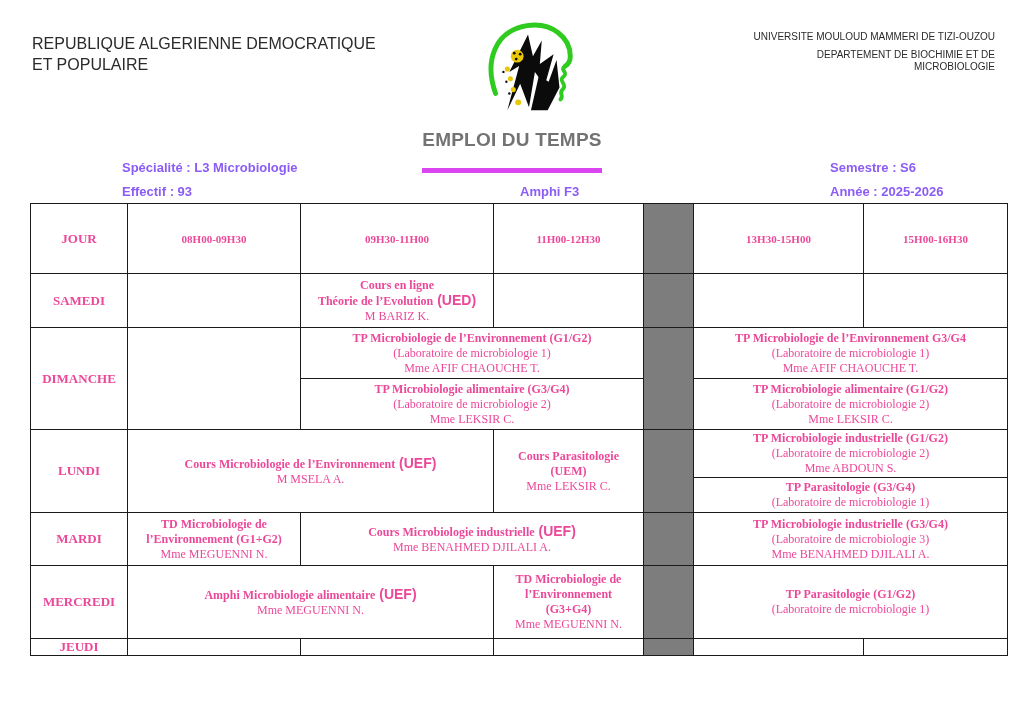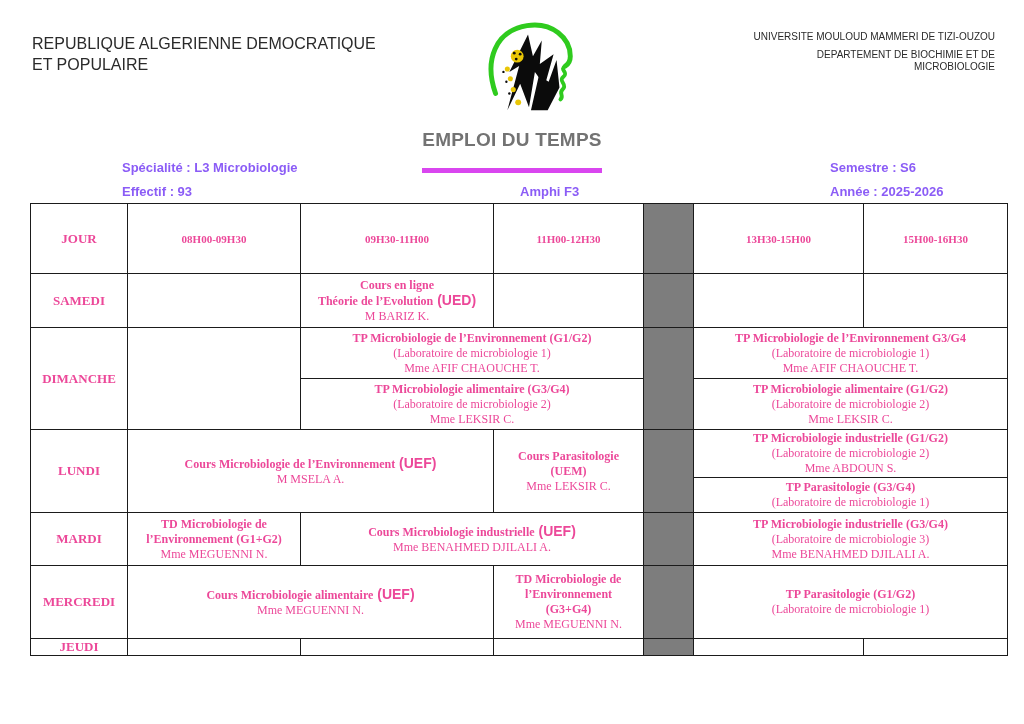--- a/index.html
+++ b/index.html
@@ -178,21 +178,21 @@
     <td colspan="2">
           <div class="ln b"><span>TP Microbiologie industrielle (G3/G4)</span></div>
           <div class="ln r"><span>(Laboratoire de microbiologie 3)</span></div>
           <div class="ln r"><span>Mme BENAHMED DJILALI A.</span></div>
         </td>
   </tr>
 
   <tr style="height:73px">
     <td class="day">MERCREDI</td>
     <td colspan="2">
-          <div class="ln b"><span>Cours Microbiologie alimentaire</span><span class="sfx"> (UEF)</span></div>
+          <div class="ln b"><span>Amphi Microbiologie alimentaire</span><span class="sfx"> (UEF)</span></div>
           <div class="ln r"><span>Mme MEGUENNI N.</span></div>
         </td>
     <td>
           <div class="ln b"><span>TD Microbiologie de</span></div>
           <div class="ln b"><span>l’Environnement</span></div>
           <div class="ln b"><span>(G3+G4)</span></div>
           <div class="ln r"><span>Mme MEGUENNI N.</span></div>
         </td>
     <td class="gap" bgcolor="#7d7d7d"></td>
     <td colspan="2">

